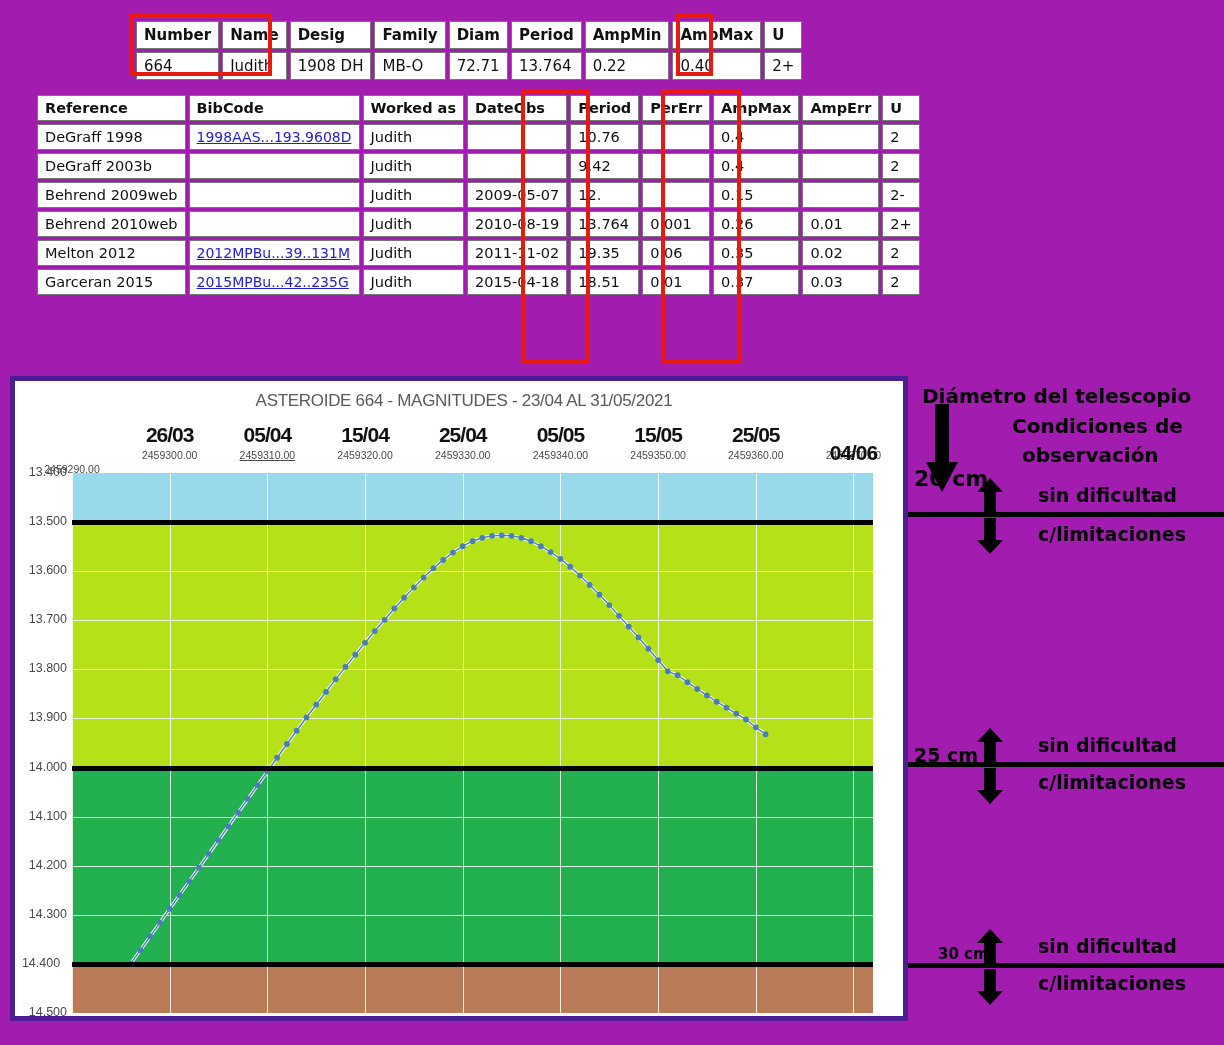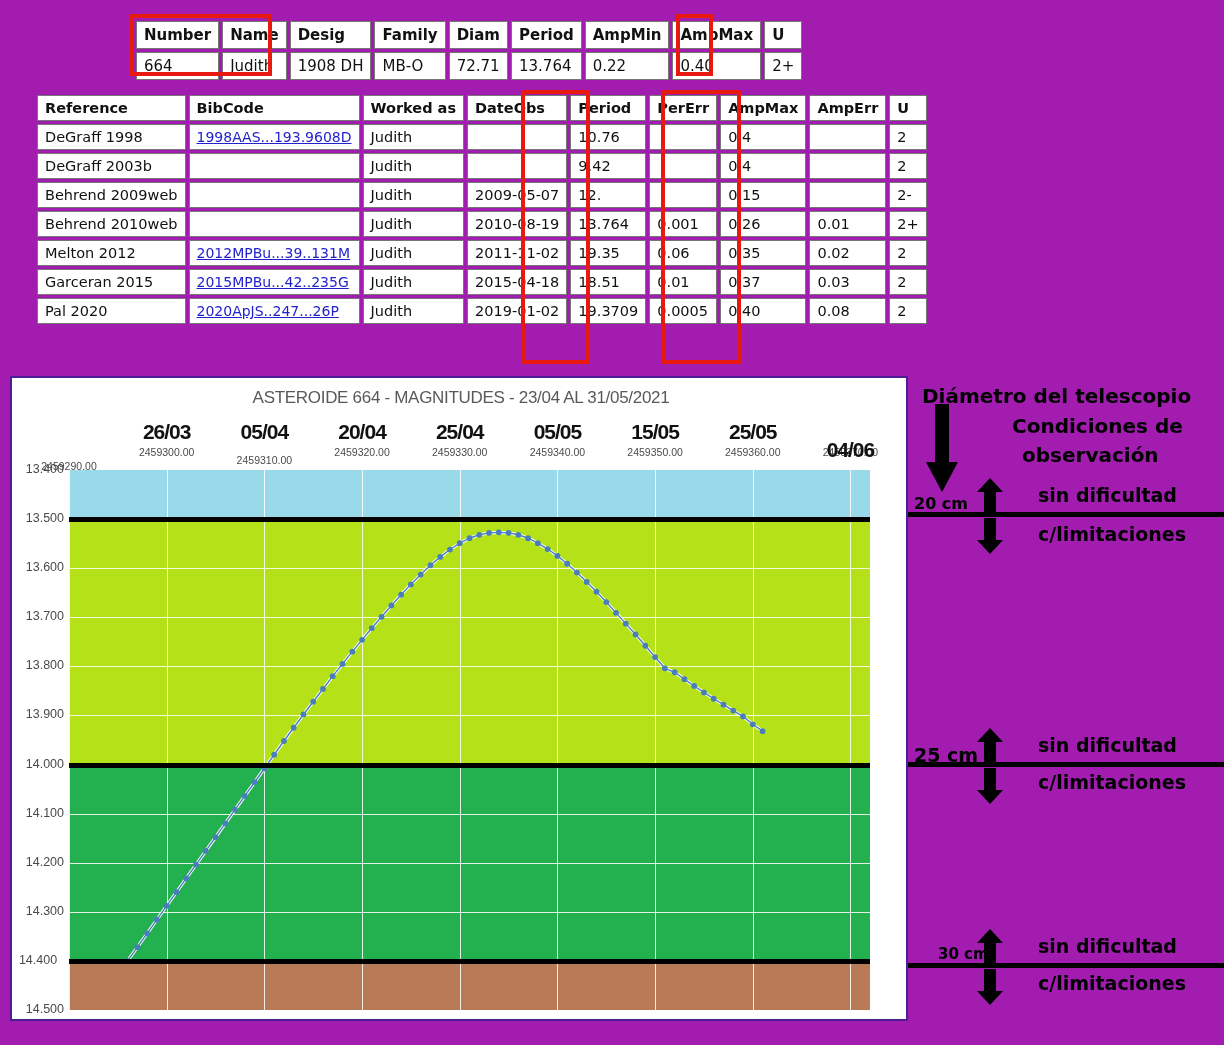--- a/index.html
+++ b/index.html
@@ -80,21 +80,21 @@
   }
 
   
   #chart-panel {
     position: absolute;
     left: 10px;
     top: 376px;
     width: 898px;
     height: 645px;
     background: #ffffff;
-    border: 2px solid #4c1d95;
+    border: 5px solid #4c1d95;
   }
   #chart-title {
     position: absolute;
     left: 0; top: 10px;
     width: 898px;
     text-align: center;
     font-size: 17px;
     color: #595959;
     letter-spacing: -0.3px;
     font-family: "Liberation Sans", sans-serif;
@@ -283,31 +283,20 @@
           <td class="col-ref">Garceran 2015</td>
           <td class="col-bib"><a href="#">2015MPBu...42..235G</a></td>
           <td class="col-worked">Judith</td>
           <td class="col-date">2015-04-18</td>
           <td class="col-period">18.51</td>
           <td class="col-pererr">0.01</td>
           <td class="col-ampmax">0.37</td>
           <td class="col-amperr">0.03</td>
           <td class="col-u">2</td>
         </tr>
-        <tr>
-          <td class="col-ref">Pal 2020</td>
-          <td class="col-bib"><a href="#">2020ApJS..247...26P</a></td>
-          <td class="col-worked">Judith</td>
-          <td class="col-date">2019-01-02</td>
-          <td class="col-period">19.3709</td>
-          <td class="col-pererr">0.0005</td>
-          <td class="col-ampmax">0.40</td>
-          <td class="col-amperr">0.08</td>
-          <td class="col-u">2</td>
-        </tr>
       </tbody>
   </table>
 
   <div class="redbox" style="left:521px; top:90px; width:69px; height:274px;"></div>
   <div class="redbox" style="left:661px; top:90px; width:80px; height:274px;"></div>
 
   <div id="chart-panel">
     <div id="chart-title">ASTEROIDE 664 - MAGNITUDES - 23/04 AL 31/05/2021</div>
     <div id="y-axis">
         <div class="ylabel" style="left: 0px; width: 52px; top: 84px;">13.400</div>
@@ -320,24 +309,24 @@
         <div class="ylabel" style="left: 0px; width: 52px; top: 427.636px;">14.100</div>
         <div class="ylabel" style="left: 0px; width: 52px; top: 476.727px;">14.200</div>
         <div class="ylabel" style="left: 0px; width: 52px; top: 525.818px;">14.300</div>
         <div class="ylabel" style="left: 0px; width: 52px; top: 574.909px; text-align: center;">14.400</div>
         <div class="ylabel" style="left: 0px; width: 52px; top: 624px;">14.500</div>
       </div>
     <div id="x-axis">
         <div class="xlabel-small" style="left: 12px; width: 90px; top: 82px;">2459290.00</div>
         <div class="xlabel-small" style="left: 109.683px; width: 90px; top: 68px;">2459300.00</div>
         <div class="xlabel-big" style="left: 104.683px; width: 100px; top: 42px;">26/03</div>
-        <div class="xlabel-small" style="left: 207.366px; width: 90px; top: 76px;">2459310.00</div>
+        <div class="xlabel-small" style="left: 207.366px; width: 90px; top: 68px; text-decoration: underline;">2459310.00</div>
         <div class="xlabel-big" style="left: 202.366px; width: 100px; top: 42px;">05/04</div>
         <div class="xlabel-small" style="left: 305.049px; width: 90px; top: 68px;">2459320.00</div>
-        <div class="xlabel-big" style="left: 300.049px; width: 100px; top: 42px;">20/04</div>
+        <div class="xlabel-big" style="left: 300.049px; width: 100px; top: 42px;">15/04</div>
         <div class="xlabel-small" style="left: 402.732px; width: 90px; top: 68px;">2459330.00</div>
         <div class="xlabel-big" style="left: 397.732px; width: 100px; top: 42px;">25/04</div>
         <div class="xlabel-small" style="left: 500.415px; width: 90px; top: 68px;">2459340.00</div>
         <div class="xlabel-big" style="left: 495.415px; width: 100px; top: 42px;">05/05</div>
         <div class="xlabel-small" style="left: 598.098px; width: 90px; top: 68px;">2459350.00</div>
         <div class="xlabel-big" style="left: 593.098px; width: 100px; top: 42px;">15/05</div>
         <div class="xlabel-small" style="left: 695.78px; width: 90px; top: 68px;">2459360.00</div>
         <div class="xlabel-big" style="left: 690.78px; width: 100px; top: 42px;">25/05</div>
         <div class="xlabel-small" style="left: 793.463px; width: 90px; top: 68px;">2459370.00</div>
         <div class="xlabel-big" style="left: 788.463px; width: 100px; top: 60px;">04/06</div>
@@ -451,21 +440,21 @@
   <div class="ann-text" style="left:922px; top:384px; font-size:20px;">Diámetro del telescopio</div>
 
   <div class="ann-text" style="left:1012px; top:414px; font-size:20px;">Condiciones de</div>
   <div class="ann-text" style="left:1022px; top:443px; font-size:20px;">observación</div>
 
   <svg class="arrow" style="left:924px; top:404px;" width="36" height="90" viewBox="0 0 36 90">
     <polygon points="11,0 25,0 25,58 34,58 18,88 2,58 11,58" fill="#000"></polygon>
   </svg>
 
   <div class="sep-line" style="top:512px;"></div>
-  <div class="ann-text" style="left:914px; top:494px; font-size:16px;">20 cm</div>
+  <div class="ann-text" style="left:914px; top:466px; font-size:22px;">20 cm</div>
   <svg class="arrow" style="left:976px; top:478px;" width="28" height="36" viewBox="0 0 28 36">
     <polygon points="14,0 27,14 20,14 20,36 8,36 8,14 1,14" fill="#000"></polygon>
   </svg>
   <div class="ann-text" style="left:1038px; top:484px; font-size:19px;">sin dificultad</div>
   <svg class="arrow" style="left:976px; top:518px;" width="28" height="36" viewBox="0 0 28 36">
     <polygon points="8,0 20,0 20,22 27,22 14,36 1,22 8,22" fill="#000"></polygon>
   </svg>
   <div class="ann-text" style="left:1038px; top:523px; font-size:19px;">c/limitaciones</div>
 
   <div class="sep-line" style="top:762px;"></div>

